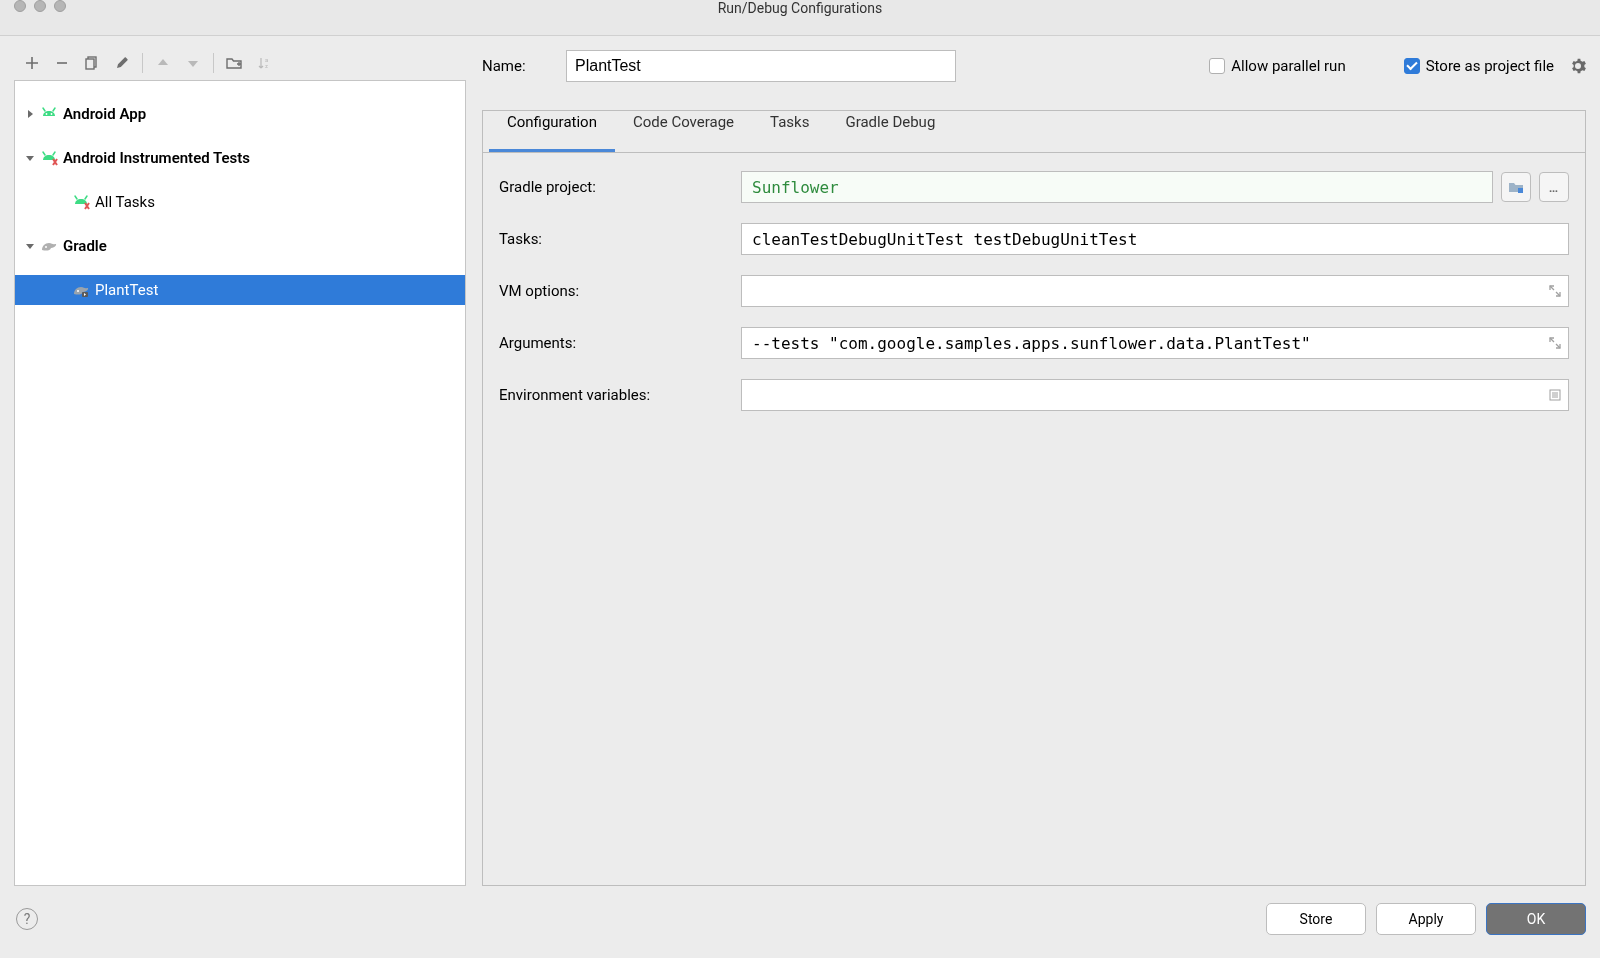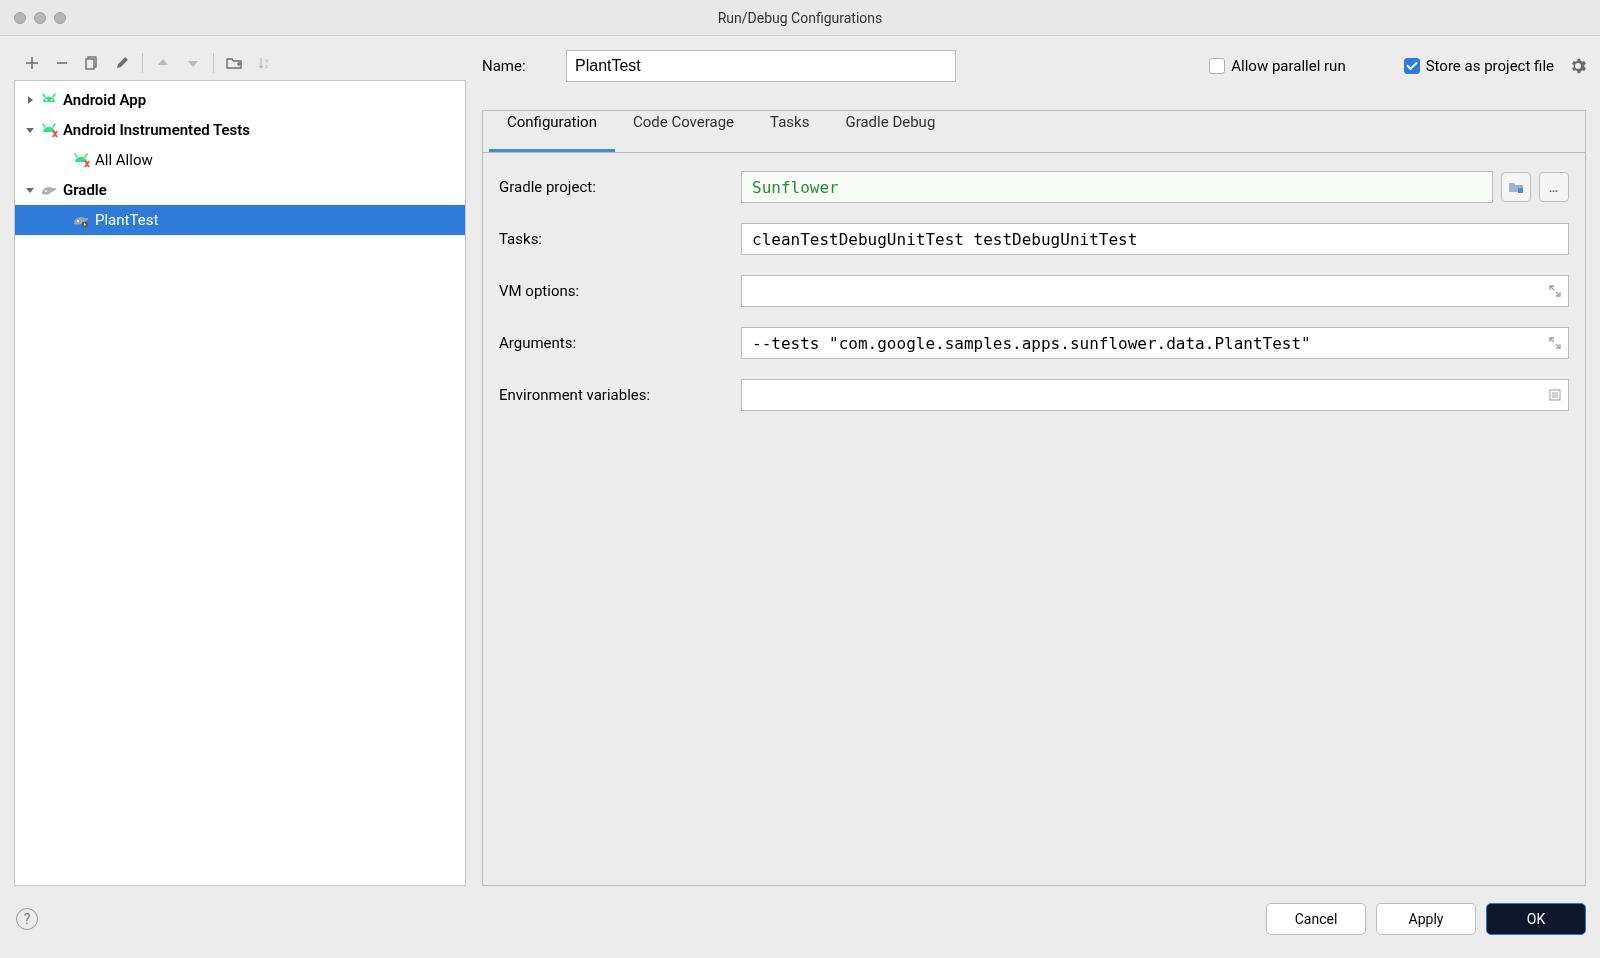--- a/index.html
+++ b/index.html
@@ -1,38 +1,38 @@
 <!DOCTYPE html>
 <html><head>
 <meta charset="utf-8">
 <style>
   * { box-sizing: border-box; }
   html, body { margin: 0; padding: 0; font-family: -apple-system, BlinkMacSystemFont, "Segoe UI", Roboto, sans-serif; font-size: 13px; color: #000; }
   body { background: #ececec; width: 1600px; height: 958px; overflow: hidden; }
 
   
-  .titlebar { height: 36px; display: flex; align-items: center; position: relative; background: #e8e8e8; border-bottom: 1px solid #d0d0d0; }
+  .titlebar { height: 36px; display: flex; position: relative; background: #e8e8e8; border-bottom: 1px solid #d0d0d0; }
   .traffic-lights { display: flex; gap: 8px; padding-left: 14px; }
   .traffic-light { width: 12px; height: 12px; border-radius: 50%; background: #b6b6b6; border: 0.5px solid #a0a0a0; }
   .title-text { position: absolute; width: 100%; text-align: center; font-size: 14px; color: #333; }
 
   .body-area { display: flex; flex-direction: column; height: 920px; padding: 10px 14px 14px 14px; gap: 10px; }
 
   .main-cols { display: flex; gap: 16px; flex: 1; min-height: 0; }
 
   
   .left-panel { width: 452px; display: flex; flex-direction: column; }
   .toolbar { display: flex; align-items: center; gap: 6px; height: 34px; padding: 0 6px; }
   .tool-btn { width: 24px; height: 24px; display: flex; align-items: center; justify-content: center; color: #6e6e6e; border-radius: 4px; cursor: default; }
   .tool-btn.disabled { opacity: 0.4; }
   .tool-sep { width: 1px; height: 20px; background: #c8c8c8; margin: 0 2px; }
 
   .tree-container { flex: 1; background: #fff; border: 1px solid #c5c5c5; overflow: auto; }
   .tree { padding: 4px 0; }
-  .tree-row { display: flex; align-items: center; height: 30px; padding-left: 6px; font-size: 15px; cursor: default; }
+  .tree-row { display: flex; align-items: center; height: 30px; padding-left: 6px; font-size: 15px; cursor: default; margin-top: 14px; }
   .tree-row.bold { font-weight: 600; }
   .tree-row.selected { background: #2f7bd9; color: #fff; }
   .arrow { width: 18px; height: 18px; display: flex; align-items: center; justify-content: center; color: #6a6a6a; flex-shrink: 0; }
   .tree-icon { width: 20px; height: 20px; display: flex; align-items: center; justify-content: center; margin-right: 4px; flex-shrink: 0; }
 
   
   .right-panel { flex: 1; display: flex; flex-direction: column; gap: 24px; min-width: 0; justify-content: flex-end; }
 
   .name-row { display: flex; align-items: center; height: 40px; gap: 14px; }
   .name-label { font-size: 15px; width: 70px; }
@@ -58,21 +58,21 @@
   .input-with-icon { position: relative; }
   .input-with-icon .inline-icon { position: absolute; right: 6px; top: 50%; transform: translateY(-50%); width: 16px; height: 16px; color: #a0a0a0; display:flex; align-items:center; justify-content:center; }
   .btn-group { display: flex; gap: 8px; }
   .icon-btn { width: 30px; height: 30px; border: 1px solid #bdbdbd; border-radius: 4px; background: #f5f5f5; display: flex; align-items: center; justify-content: center; color: #6a6a6a; }
 
   
   .footer { height: 46px; display: flex; align-items: center; }
   .help-btn { width: 22px; height: 22px; border: 1.5px solid #9a9a9a; border-radius: 50%; display: flex; align-items: center; justify-content: center; color: #7a7a7a; font-size: 14px; margin-left: 2px; }
   .footer-spacer { flex: 1; }
   .btn { height: 32px; min-width: 100px; border: 1px solid #bdbdbd; border-radius: 5px; background: #fff; font-size: 14px; display: flex; align-items: center; justify-content: center; padding: 0 18px; margin-left: 10px; cursor: default; }
-  .btn.primary { background: #0f172a; border-color: #3b74c2; color: #fff; }
+  .btn.primary { background: #737373; border-color: #3b74c2; color: #fff; }
 
   svg { display: block; }
 </style>
 </head>
 <body>
 
 <div class="titlebar">
   <div class="traffic-lights">
     <div class="traffic-light"></div>
     <div class="traffic-light"></div>
@@ -171,21 +171,21 @@
           </div>
 
           <div class="tree-row" style="padding-left: 56px; font-size:15px;">
             <span class="tree-icon">
               <svg width="18" height="16" viewBox="0 0 18 16">
                   <path d="M3 10c0-3 2.7-5 6-5s6 2 6 5H3z" fill="#3ddc84"></path>
                   <path d="M5 5l-2-3M13 5l2-3" stroke="#3ddc84" stroke-width="1.5" stroke-linecap="round"></path>
                   <path d="M13 9l4 6M17 9l-4 6" stroke="#e05555" stroke-width="2"></path>
                 </svg>
             </span>
-            <span>All Allow</span>
+            <span>All Tasks</span>
           </div>
 
           <div class="tree-row bold">
             <span class="arrow">
               <svg width="10" height="10" viewBox="0 0 10 10">
                   <path d="M1 3l4 5 4-5z" fill="currentColor"></path>
                 </svg>
             </span>
             <span class="tree-icon">
               <svg width="18" height="16" viewBox="0 0 18 16">
@@ -296,17 +296,17 @@
 
           </div>
         </div>
       </div>
     </div>
   </div>
 
   <div class="footer">
     <div class="help-btn">?</div>
     <div class="footer-spacer"></div>
-    <div class="btn">Cancel</div>
+    <div class="btn">Store</div>
     <div class="btn">Apply</div>
     <div class="btn primary">OK</div>
   </div>
 </div>
 
 </body></html>

